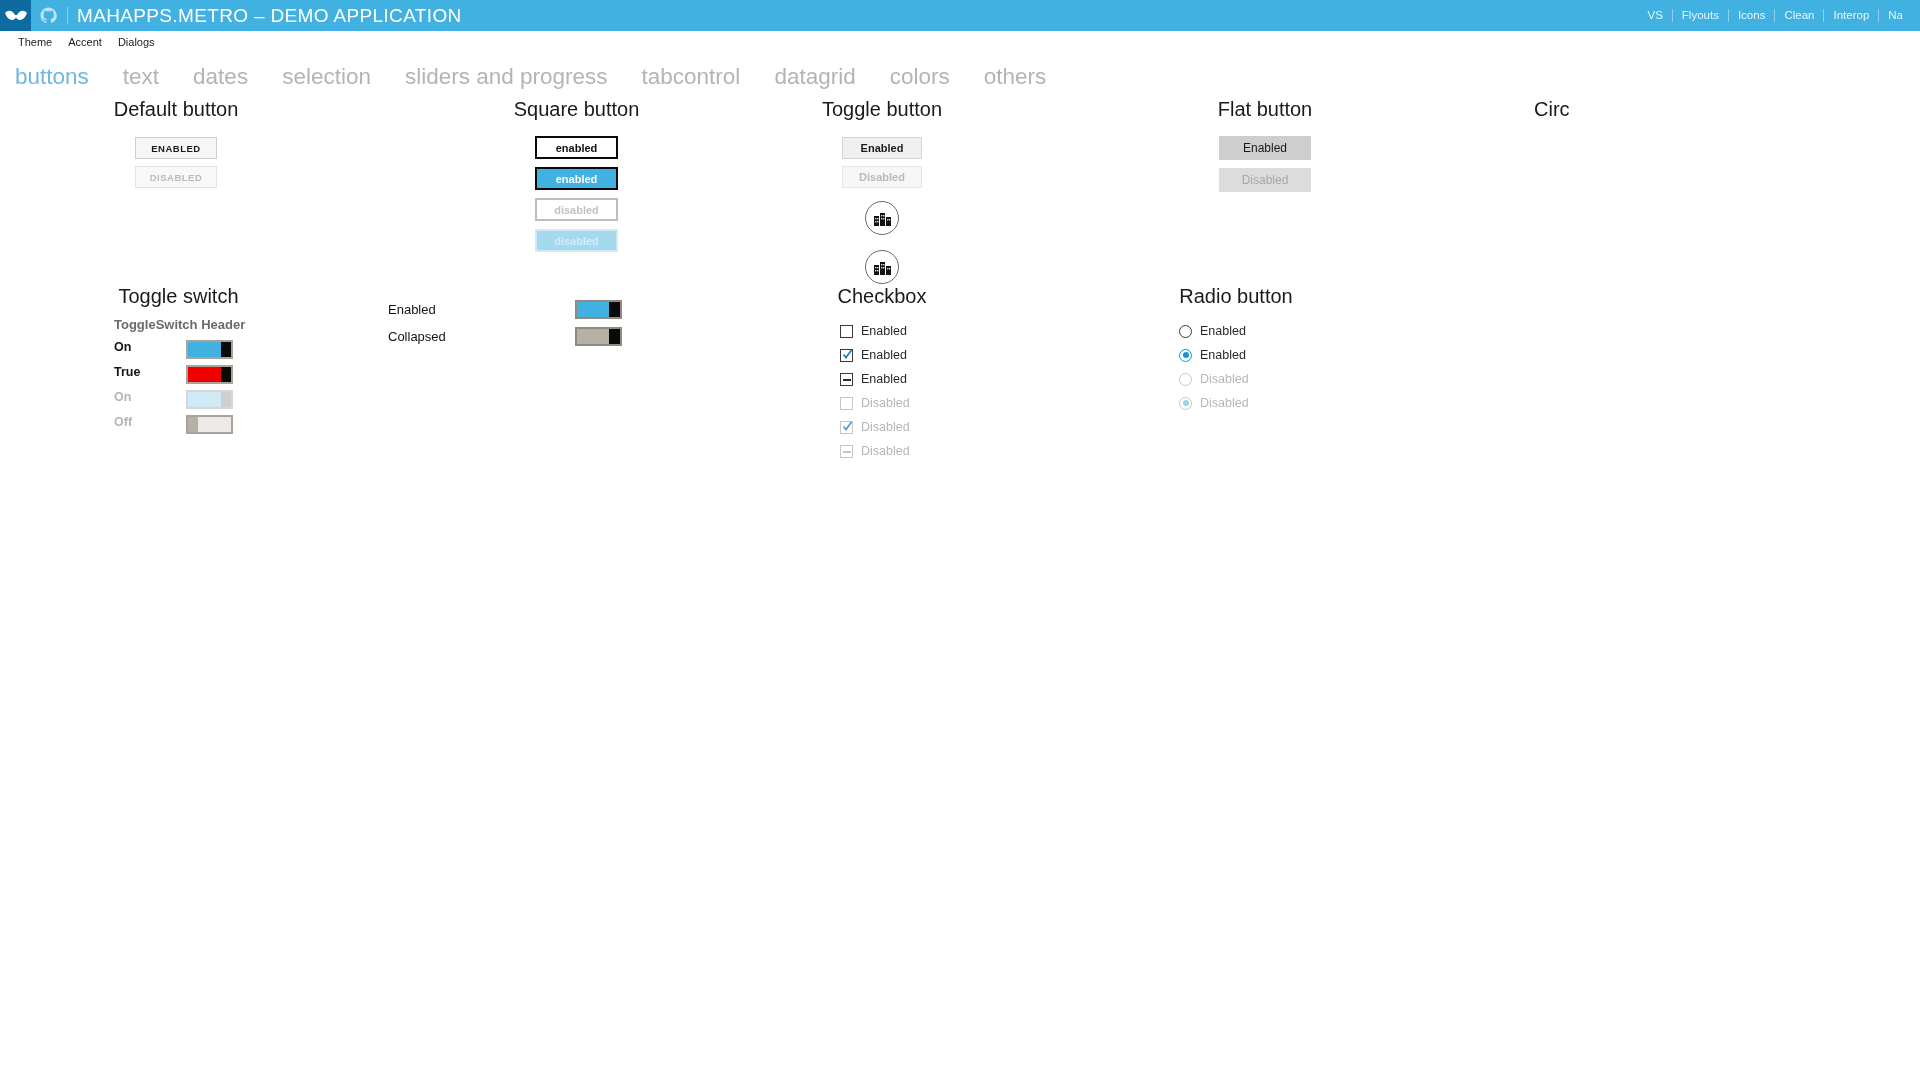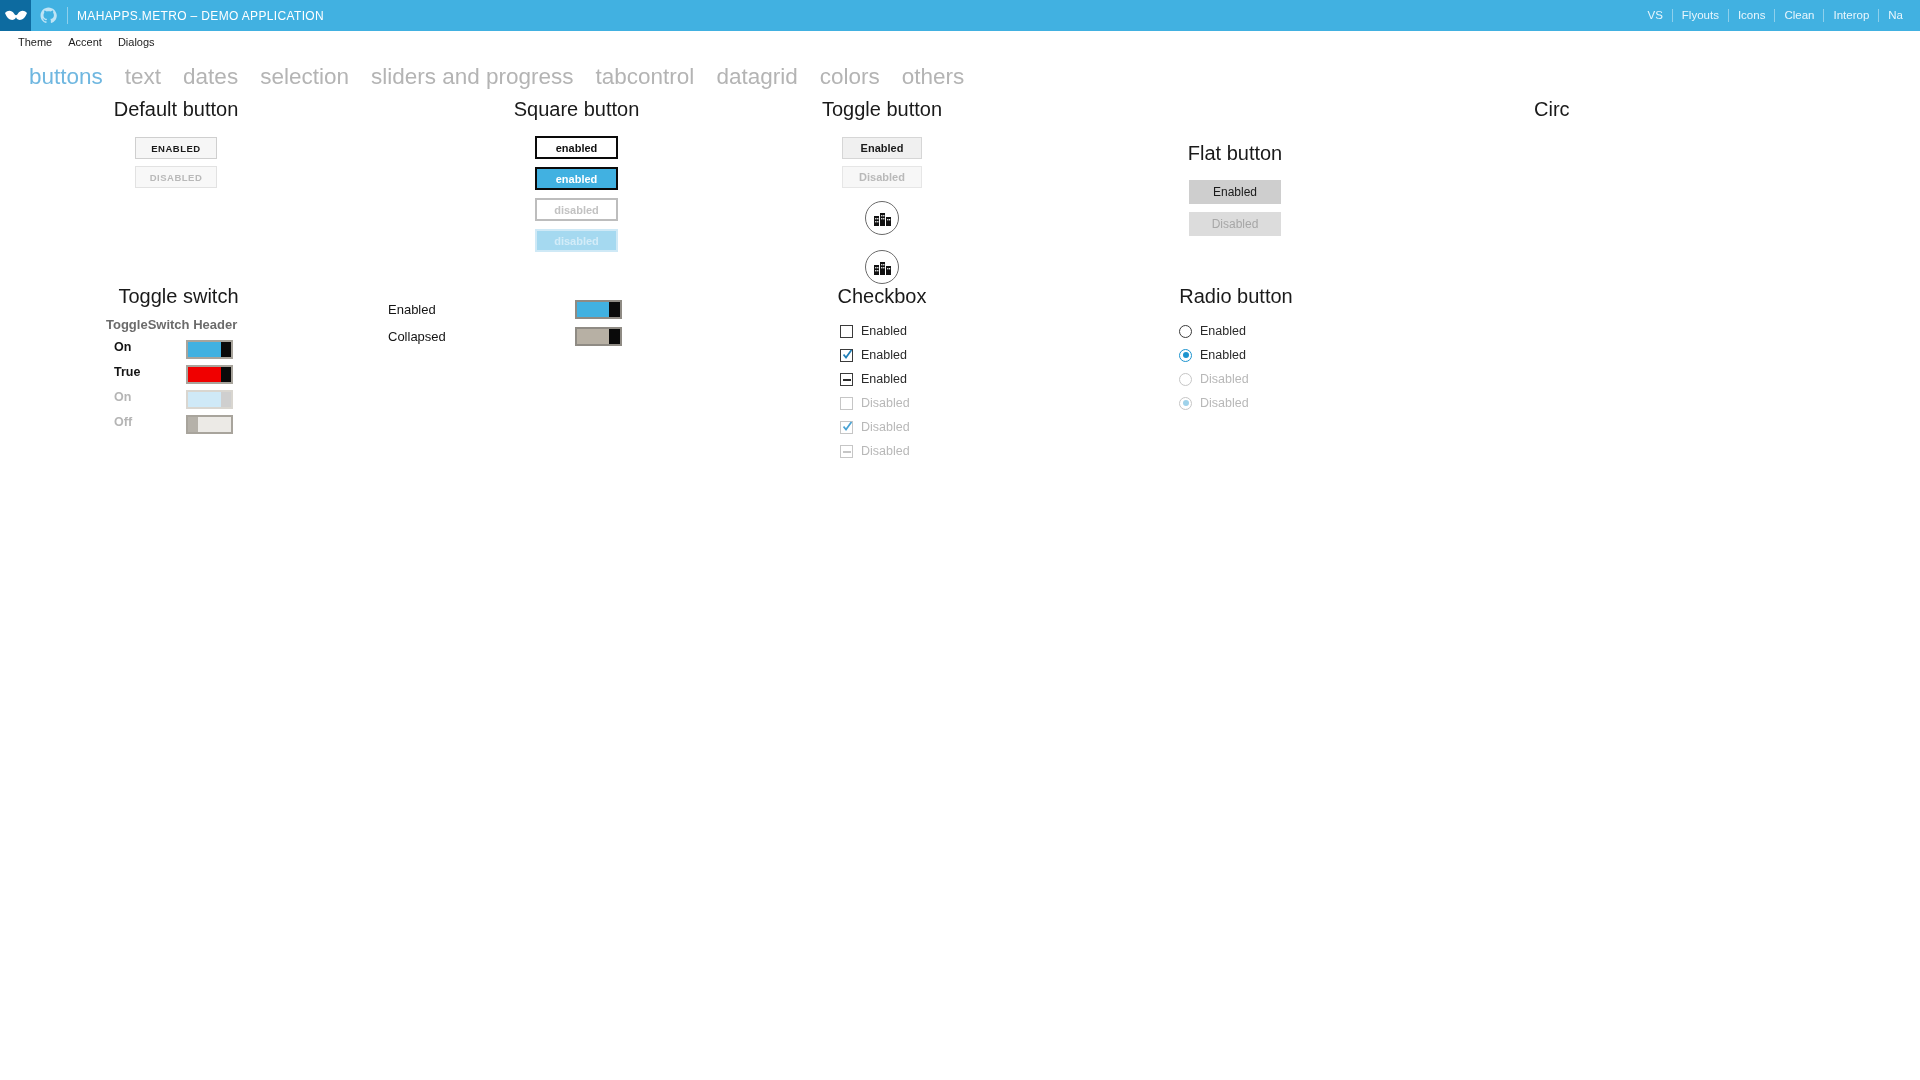--- a/index.html
+++ b/index.html
@@ -27,21 +27,21 @@
   .logo-box svg { display:block; }
   .tb-icon {
     width:34px; height:31px;
     display:flex; align-items:center; justify-content:center;
     flex:0 0 auto;
   }
   .tb-sep {
     width:1px; height:17px; background:#8ed0ec; margin:0 9px 0 2px; flex:0 0 auto;
   }
   .tb-title {
-    font-size:12px; color:#ffffff; letter-spacing:0.35px;
+    font-size:19px; color:#ffffff; letter-spacing:0.35px;
     white-space:nowrap; font-weight:400;
   }
   .tb-right {
     margin-left:auto; display:flex; align-items:center;
     height:31px; padding-right:8px;
   }
   .tb-link {
     font-size:11.5px; color:#e8f6fd; padding:0 9px;
     white-space:nowrap; line-height:31px;
   }
@@ -55,21 +55,21 @@
     display:flex; align-items:center; padding-left:10px; gap:0px;
     background:#ffffff;
   }
   .menu-item {
     font-size:11px; color:#1c1c1c; padding:2px 8px; white-space:nowrap;
   }
 
   
   .tabstrip {
     position:absolute; left:0; top:58px; width:1888px; height:34px;
-    display:flex; align-items:flex-end; padding-left:20px; gap:4px;
+    display:flex; align-items:flex-end; padding-left:6px; gap:16px;
   }
   .tab {
     font-size:22.5px; font-weight:400; color:#b4b4b4;
     padding:0 9px; white-space:nowrap; line-height:30px;
   }
   .tab.active { color:#6fb7e0; }
 
   
   .content { position:absolute; left:0; top:92px; width:1920px; height:988px; }
 
@@ -299,33 +299,33 @@
           <rect x="9.2" y="4" width="1.2" height="1.4" fill="#fff"></rect>
           <rect x="7.2" y="7" width="1.2" height="1.4" fill="#fff"></rect>
           <rect x="9.2" y="7" width="1.2" height="1.4" fill="#fff"></rect>
           <rect x="13.2" y="8" width="1.2" height="1.4" fill="#fff"></rect>
           <rect x="15" y="8" width="1.2" height="1.4" fill="#fff"></rect>
         </svg>
       </div>
     </div>
   </div>
 
-  <div style="position:absolute;left:1154px;top:6px;width:162px;margin-top:44px;">
+  <div style="position:absolute;left:1184px;top:6px;width:162px;">
     <div class="col-head">Flat button</div>
     <div style="display:flex;flex-direction:column;align-items:center;gap:8px;margin-top:15px;">
       <div class="btn-flat">Enabled</div>
       <div class="btn-flat disabled">Disabled</div>
     </div>
   </div>
 
   <div class="clip-head" style="left:1534px;top:6px;">Circ</div>
 
   <div style="position:absolute;left:96px;top:193px;width:165px;">
     <div class="col-head">Toggle switch</div>
-    <div class="ts-subhead" style="margin-top:9px;margin-left:10px;">ToggleSwitch Header</div>
+    <div class="ts-subhead" style="margin-top:9px;margin-left:18px;">ToggleSwitch Header</div>
     <div style="margin-top:8px;margin-left:18px;display:flex;flex-direction:column;gap:6px;">
       <div class="ts-row">
         <span class="ts-label" style="width:72px;">On</span>
         <span class="switch sw-on">
             <span class="fill"></span>
             <span class="thumb"></span>
           </span>
       </div>
       <div class="ts-row">
         <span class="ts-label" style="width:72px;">True</span>

